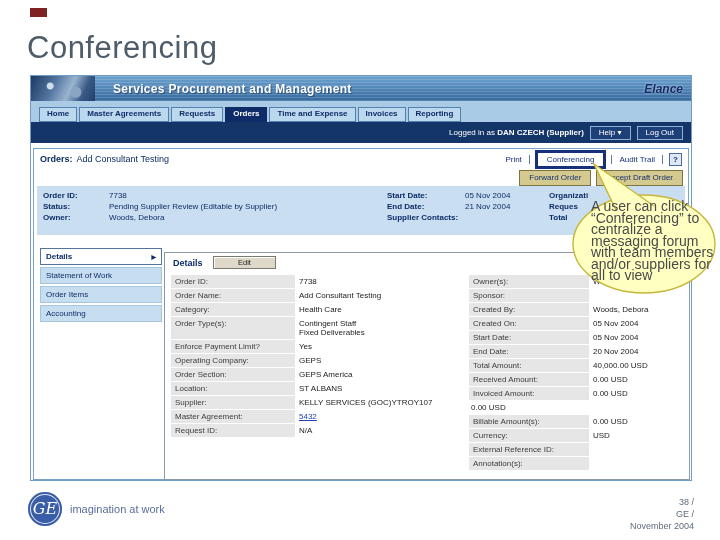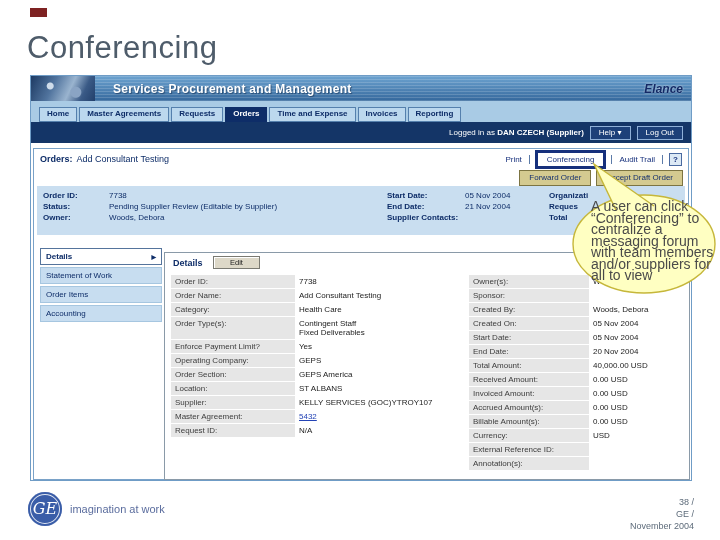--- a/index.html
+++ b/index.html
@@ -74,21 +74,21 @@
   .side-item{background:#c7ddf0;border:1px solid #a6c6e0;padding:3px 5px;
              display:flex;align-items:center;}
   .side-item.active{background:#fff;border-color:#55749c;font-weight:bold;}
   .side-arrow{margin-left:auto;font-size:6px;line-height:1;}
 
   .details-panel{position:absolute;left:130px;top:103px;width:526px;height:228px;
                  border:1px solid #8a9aa8;background:#fff;box-sizing:border-box;}
   .dheading{position:absolute;left:8px;top:5px;font-weight:bold;font-size:9px;color:#0e2d68;}
   .edit-btn{position:absolute;left:48px;top:3px;background:#ddd8c8;border:1px solid #7a7a72;
             box-shadow:inset 1px 1px 0 #fff;font-size:7.5px;font-family:inherit;
-            padding:1px 16px;color:#222;line-height:1.2;}
+            padding:1px 24px;color:#222;line-height:1.2;}
   .dtable{position:absolute;top:22px;display:flex;flex-direction:column;gap:1px;}
   .dtable.left{left:6px;width:288px;}
   .dtable.right{left:304px;width:216px;}
   .drow{display:flex;gap:2px;}
   .dl{background:#e6e6e6;color:#3c3c3c;flex:none;padding:2px 4px;box-sizing:border-box;}
   .left .dl{width:124px;}
   .right .dl{width:120px;}
   .dv{padding:2px 2px;color:#1c1c1c;white-space:pre-line;flex:1;min-height:9px;}
   .dv.link{color:#2343b5;text-decoration:underline;}
 
@@ -373,21 +373,20 @@
               <div class="dl">Received Amount:</div>
               <div class="dv">0.00 USD</div>
             </div>
 
             <div class="drow">
               <div class="dl">Invoiced Amount:</div>
               <div class="dv">0.00 USD</div>
             </div>
 
             <div class="drow">
-              <div class="dl">Accrued Amount(s):</div>
               <div class="dv">0.00 USD</div>
             </div>
 
             <div class="drow">
               <div class="dl">Billable Amount(s):</div>
               <div class="dv">0.00 USD</div>
             </div>
 
             <div class="drow">
               <div class="dl">Currency:</div>

